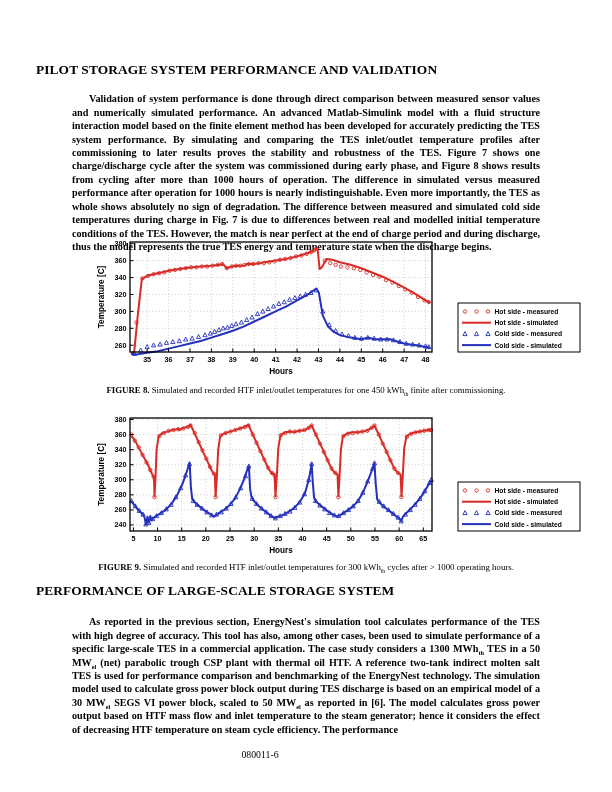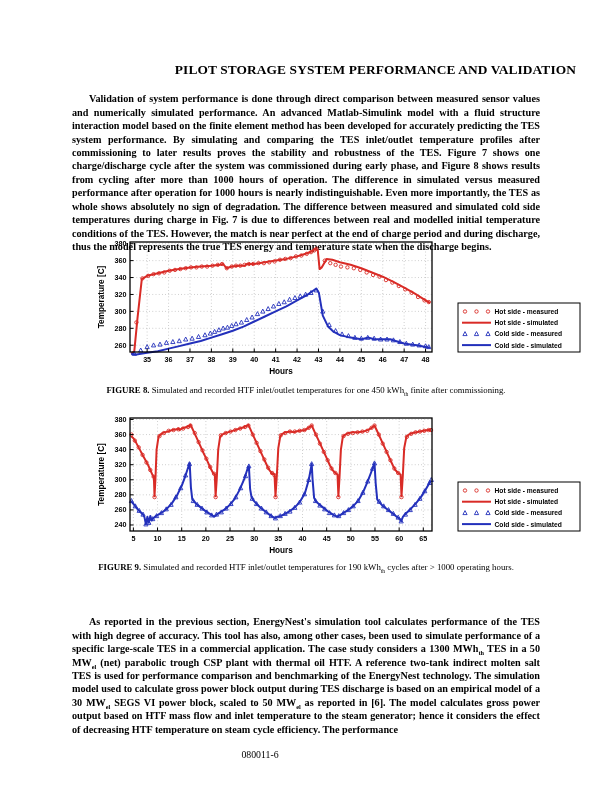--- a/index.html
+++ b/index.html
@@ -1,18 +1,18 @@
 <!DOCTYPE html>
 <html><head>
 <meta charset="utf-8">
 <style>
   html,body { margin:0; padding:0; background:#888; }
   .page { position:relative; width:612px; height:792px; background:#ffffff;
           font-family:"Liberation Serif", serif; color:#000; overflow:hidden; }
-  .h1 { position:absolute; left:36px; width:540px; text-align:right;
+  .h1 { position:absolute; left:36px; width:540px; text-align:left;
         font-weight:bold; font-size:13.4px; letter-spacing:0.1px; }
   .para { position:absolute; left:72px; width:468px; text-align:justify;
           font-size:10.2px; line-height:13.45px; text-indent:17px;font-weight:bold; }
   .para sub, .caption sub { font-size:0.62em; line-height:0; }
   .caption { position:absolute; left:58px; width:496px; text-align:center; font-size:8.8px; }
   .figure { position:absolute; left:90px; }
   .footer { position:absolute; left:0; width:520px; text-align:center; font-size:9.8px; }
   svg text { font-family:"Liberation Sans", sans-serif; font-weight:700; fill:#000; }
 </style>
 </head>
@@ -477,23 +477,24 @@
           <polygon points="375,98.60000000000001 377.1,102.60000000000001 372.9,102.60000000000001" fill="none" stroke="#2330bb" stroke-width="0.9"></polygon>
           <polygon points="386.5,98.60000000000001 388.6,102.60000000000001 384.4,102.60000000000001" fill="none" stroke="#2330bb" stroke-width="0.9"></polygon>
           <polygon points="398,98.60000000000001 400.1,102.60000000000001 395.9,102.60000000000001" fill="none" stroke="#2330bb" stroke-width="0.9"></polygon>
           <text x="404.5" y="103.30000000000001" font-size="6.7px">Cold side - measured</text>
           <line x1="372" y1="112.1" x2="401" y2="112.1" stroke="#2330bb" stroke-width="2"></line>
           <text x="404.5" y="114.5" font-size="6.7px">Cold side - simulated</text>
         </g>
       </svg></div>
 
   <div class="caption" style="top:562px">
-    <b>FIGURE 9.</b><span> Simulated and recorded HTF inlet/outlet temperatures for 190 kWh</span><sub>th</sub><span> cycles after &gt; 1000 operating hours.</span>
+    <b>FIGURE 9.</b><span> Simulated and recorded HTF inlet/outlet temperatures for 300 kWh</span><sub>th</sub><span> cycles after &gt; 1000 operating hours.</span>
   </div>
 
+  <div class="h1" style="top:583px">PERFORMANCE OF LARGE-SCALE STORAGE SYSTEM</div>
 
   <p class="para" style="top:605px">
     <span>As reported in the previous section, EnergyNest's simulation tool calculates performance of the TES with high degree of accuracy. This tool has also, among other cases, been used to simulate performance of a specific large-scale TES in a commercial application. The case study considers a 1300 MWh</span><sub>th</sub><span> TES in a 50 MW</span><sub>el</sub><span> (net) parabolic trough CSP plant with thermal oil HTF. A reference two-tank indirect molten salt TES is used for performance comparison and benchmarking of the EnergyNest technology. The simulation model used to calculate gross power block output during TES discharge is based on an empirical model of a 30 MW</span><sub>el</sub><span> SEGS VI power block, scaled to 50 MW</span><sub>el</sub><span> as reported in [6]. The model calculates gross power output based on HTF mass flow and inlet temperature to the steam generator; hence it considers the effect of decreasing HTF temperature on steam cycle efficiency. The performance</span>
   </p>
 
   <div class="footer" style="top:749px">080011-6</div>
 
 </div>
 
 </body></html>

